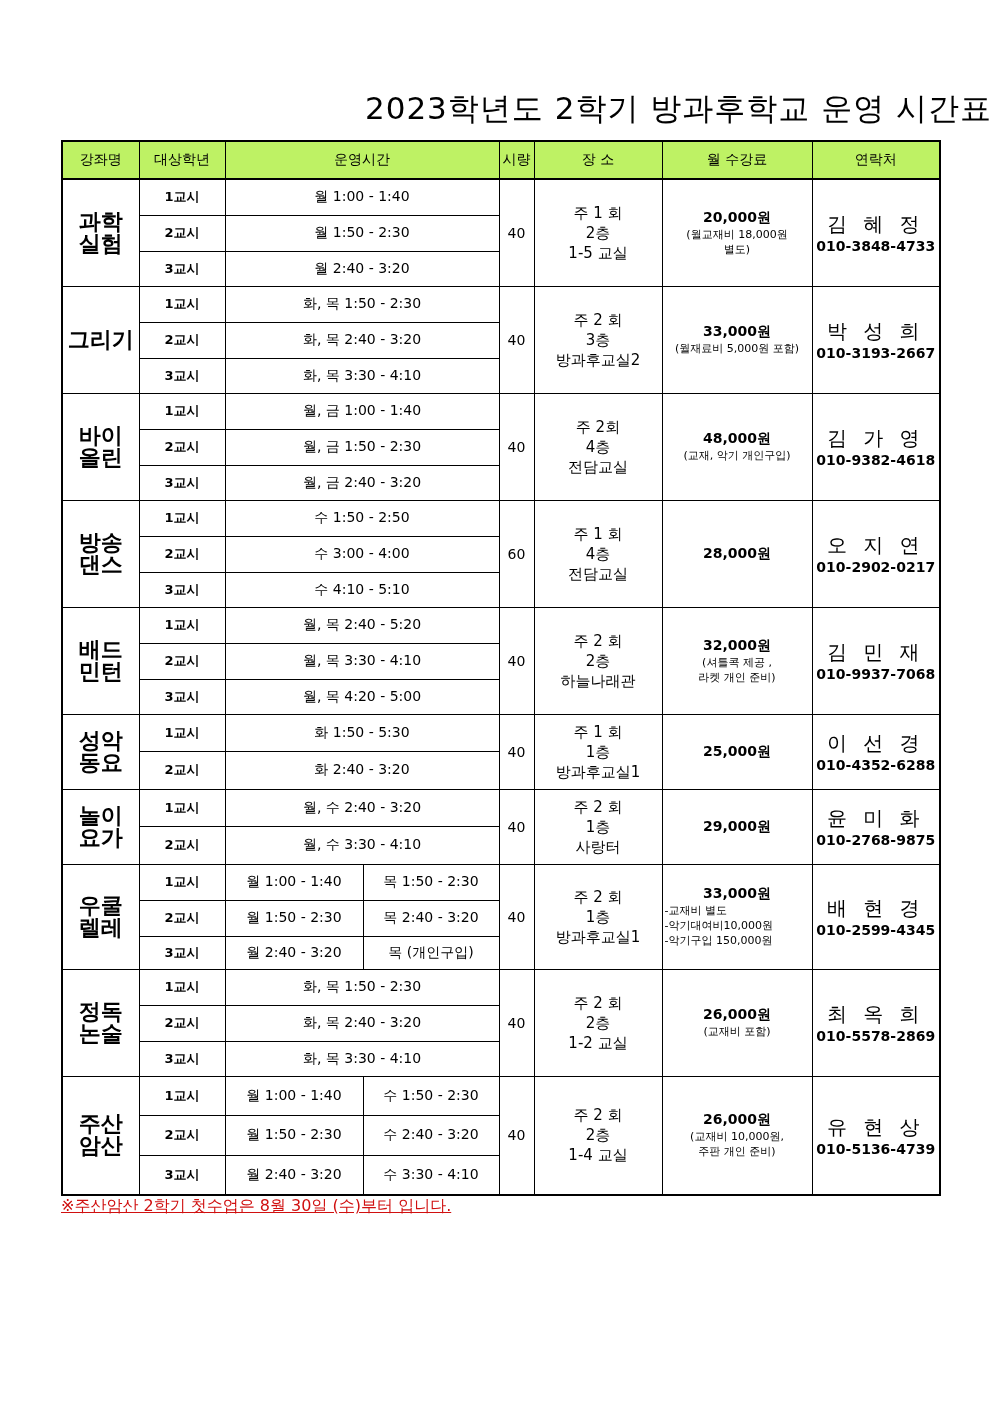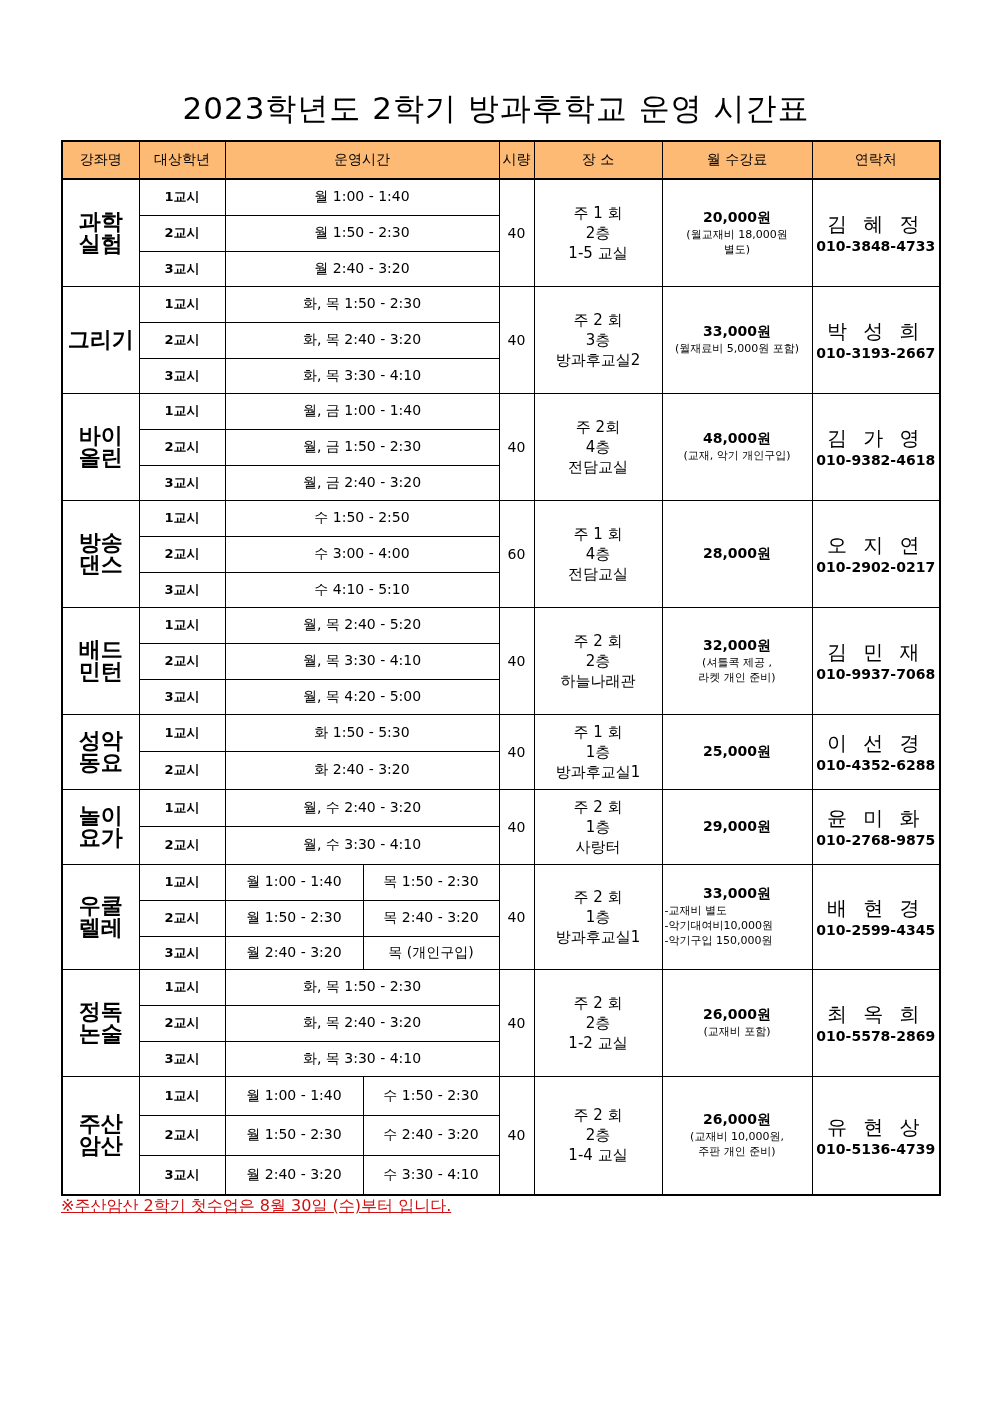--- a/index.html
+++ b/index.html
@@ -1,20 +1,20 @@
 <!DOCTYPE html>
 <html><head>
 <meta charset="utf-8">
 <style>
   html, body { margin:0; padding:0; background:#ffffff; }
   body { width:992px; height:1403px; position:relative; font-family:"DejaVu Sans","Liberation Sans",sans-serif; color:#000; }
-  .title { position:absolute; top:88px; left:0; width:992px; text-align:center; font-size:31px; letter-spacing:1px; font-family:"DejaVu Sans","Liberation Sans",sans-serif; font-weight:normal; }
+  .title { position:absolute; top:88px; left:0; width:992px; text-align:right; font-size:31px; letter-spacing:1px; font-family:"DejaVu Sans","Liberation Sans",sans-serif; font-weight:normal; }
   table.sched { position:absolute; left:61px; top:140px; width:878px; border-collapse:collapse; table-layout:fixed; border:2px solid #000; }
   table.sched td, table.sched th { border:1px solid #000; padding:0; text-align:center; vertical-align:middle; overflow:hidden; }
-  table.sched th { background:#fdba74; height:36px; font-weight:normal; font-size:14px; border-bottom:2px solid #000; }
+  table.sched th { background:#bef264; height:36px; font-weight:normal; font-size:14px; border-bottom:2px solid #000; }
   .course { font-weight:bold; font-size:22px; line-height:22px;margin-top:8px; }
   .period { font-weight:bold; font-size:13px; }
   .time { font-size:14px; }
   .mins { font-weight:normal; font-size:14px; }
   .place { font-size:15px; line-height:20px;margin-top:28px; }
   .fee-main { font-weight:bold; font-size:14px; display:block; }
   .fee-note { font-size:11px; line-height:15px; display:block; }
   .fee-list { font-size:11px; line-height:15px; display:block; text-align:left; padding-left:2px; }
   .contact-name { font-size:20px; letter-spacing:5px; display:block; }
   .contact-phone { font-weight:bold; font-size:14px; display:block; margin-top:0; }

